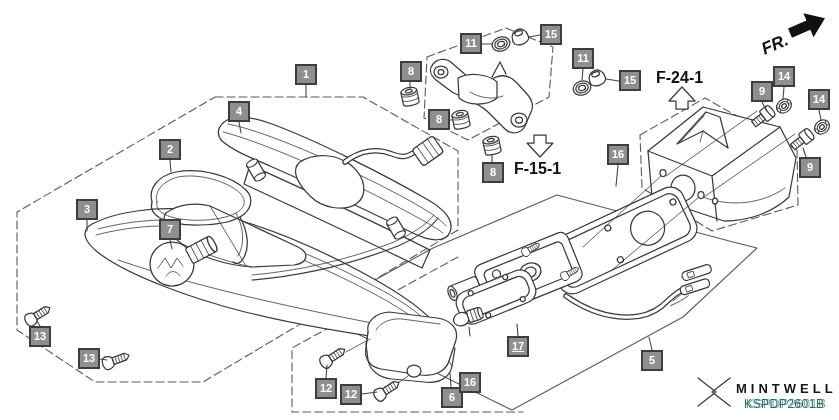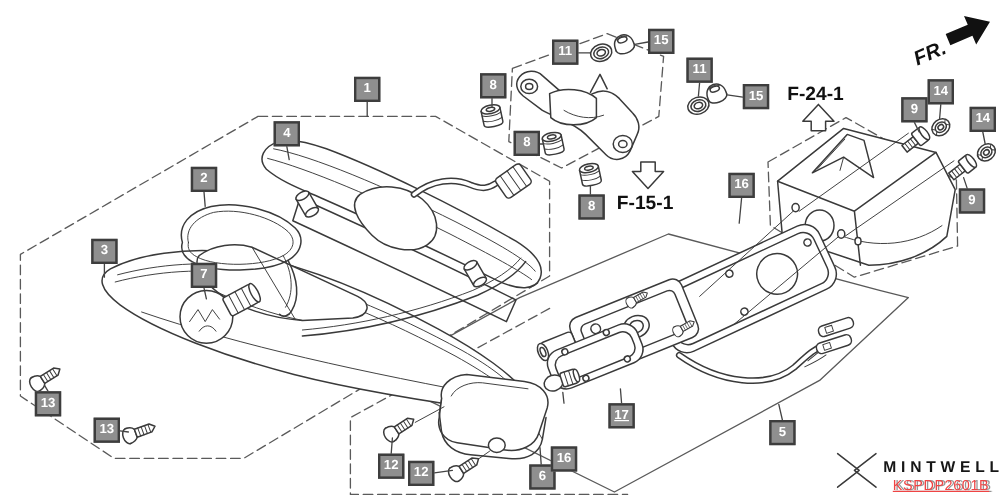--- a/index.html
+++ b/index.html
@@ -26,21 +26,21 @@
     position:absolute;width:18px;height:17px;border:2px solid var(--callout-border,#3d3d3d);
     background:var(--callout-bg,#8f8f8f);color:var(--callout-text,#ffffff);
     font:bold 11px/17px "Liberation Sans",sans-serif;text-align:center;z-index:5;
   }
   .brand-text{
     position:absolute;left:736px;top:381px;font:bold 13px "Liberation Sans",sans-serif;
     letter-spacing:4px;color:var(--brand,#161616);z-index:4;
   }
   .part-code{
     position:absolute;left:744px;top:397px;font:12px "Liberation Sans",sans-serif;
-    color:#ef4444;letter-spacing:0.5px;text-shadow:2px 0 0 rgba(17,17,17,0.45);z-index:4;text-decoration:underline;
+    color:#0f766e;letter-spacing:0.5px;text-shadow:2px 0 0 rgba(17,17,17,0.45);z-index:4;
   }
 </style>
 </head>
 <body>
 
 <div id="stage">
 
   <svg id="artwork" width="839" height="420" viewBox="0 0 839 420">
     <defs>
       <pattern id="hatch" width="5" height="5" patternUnits="userSpaceOnUse" patternTransform="rotate(-18)">

